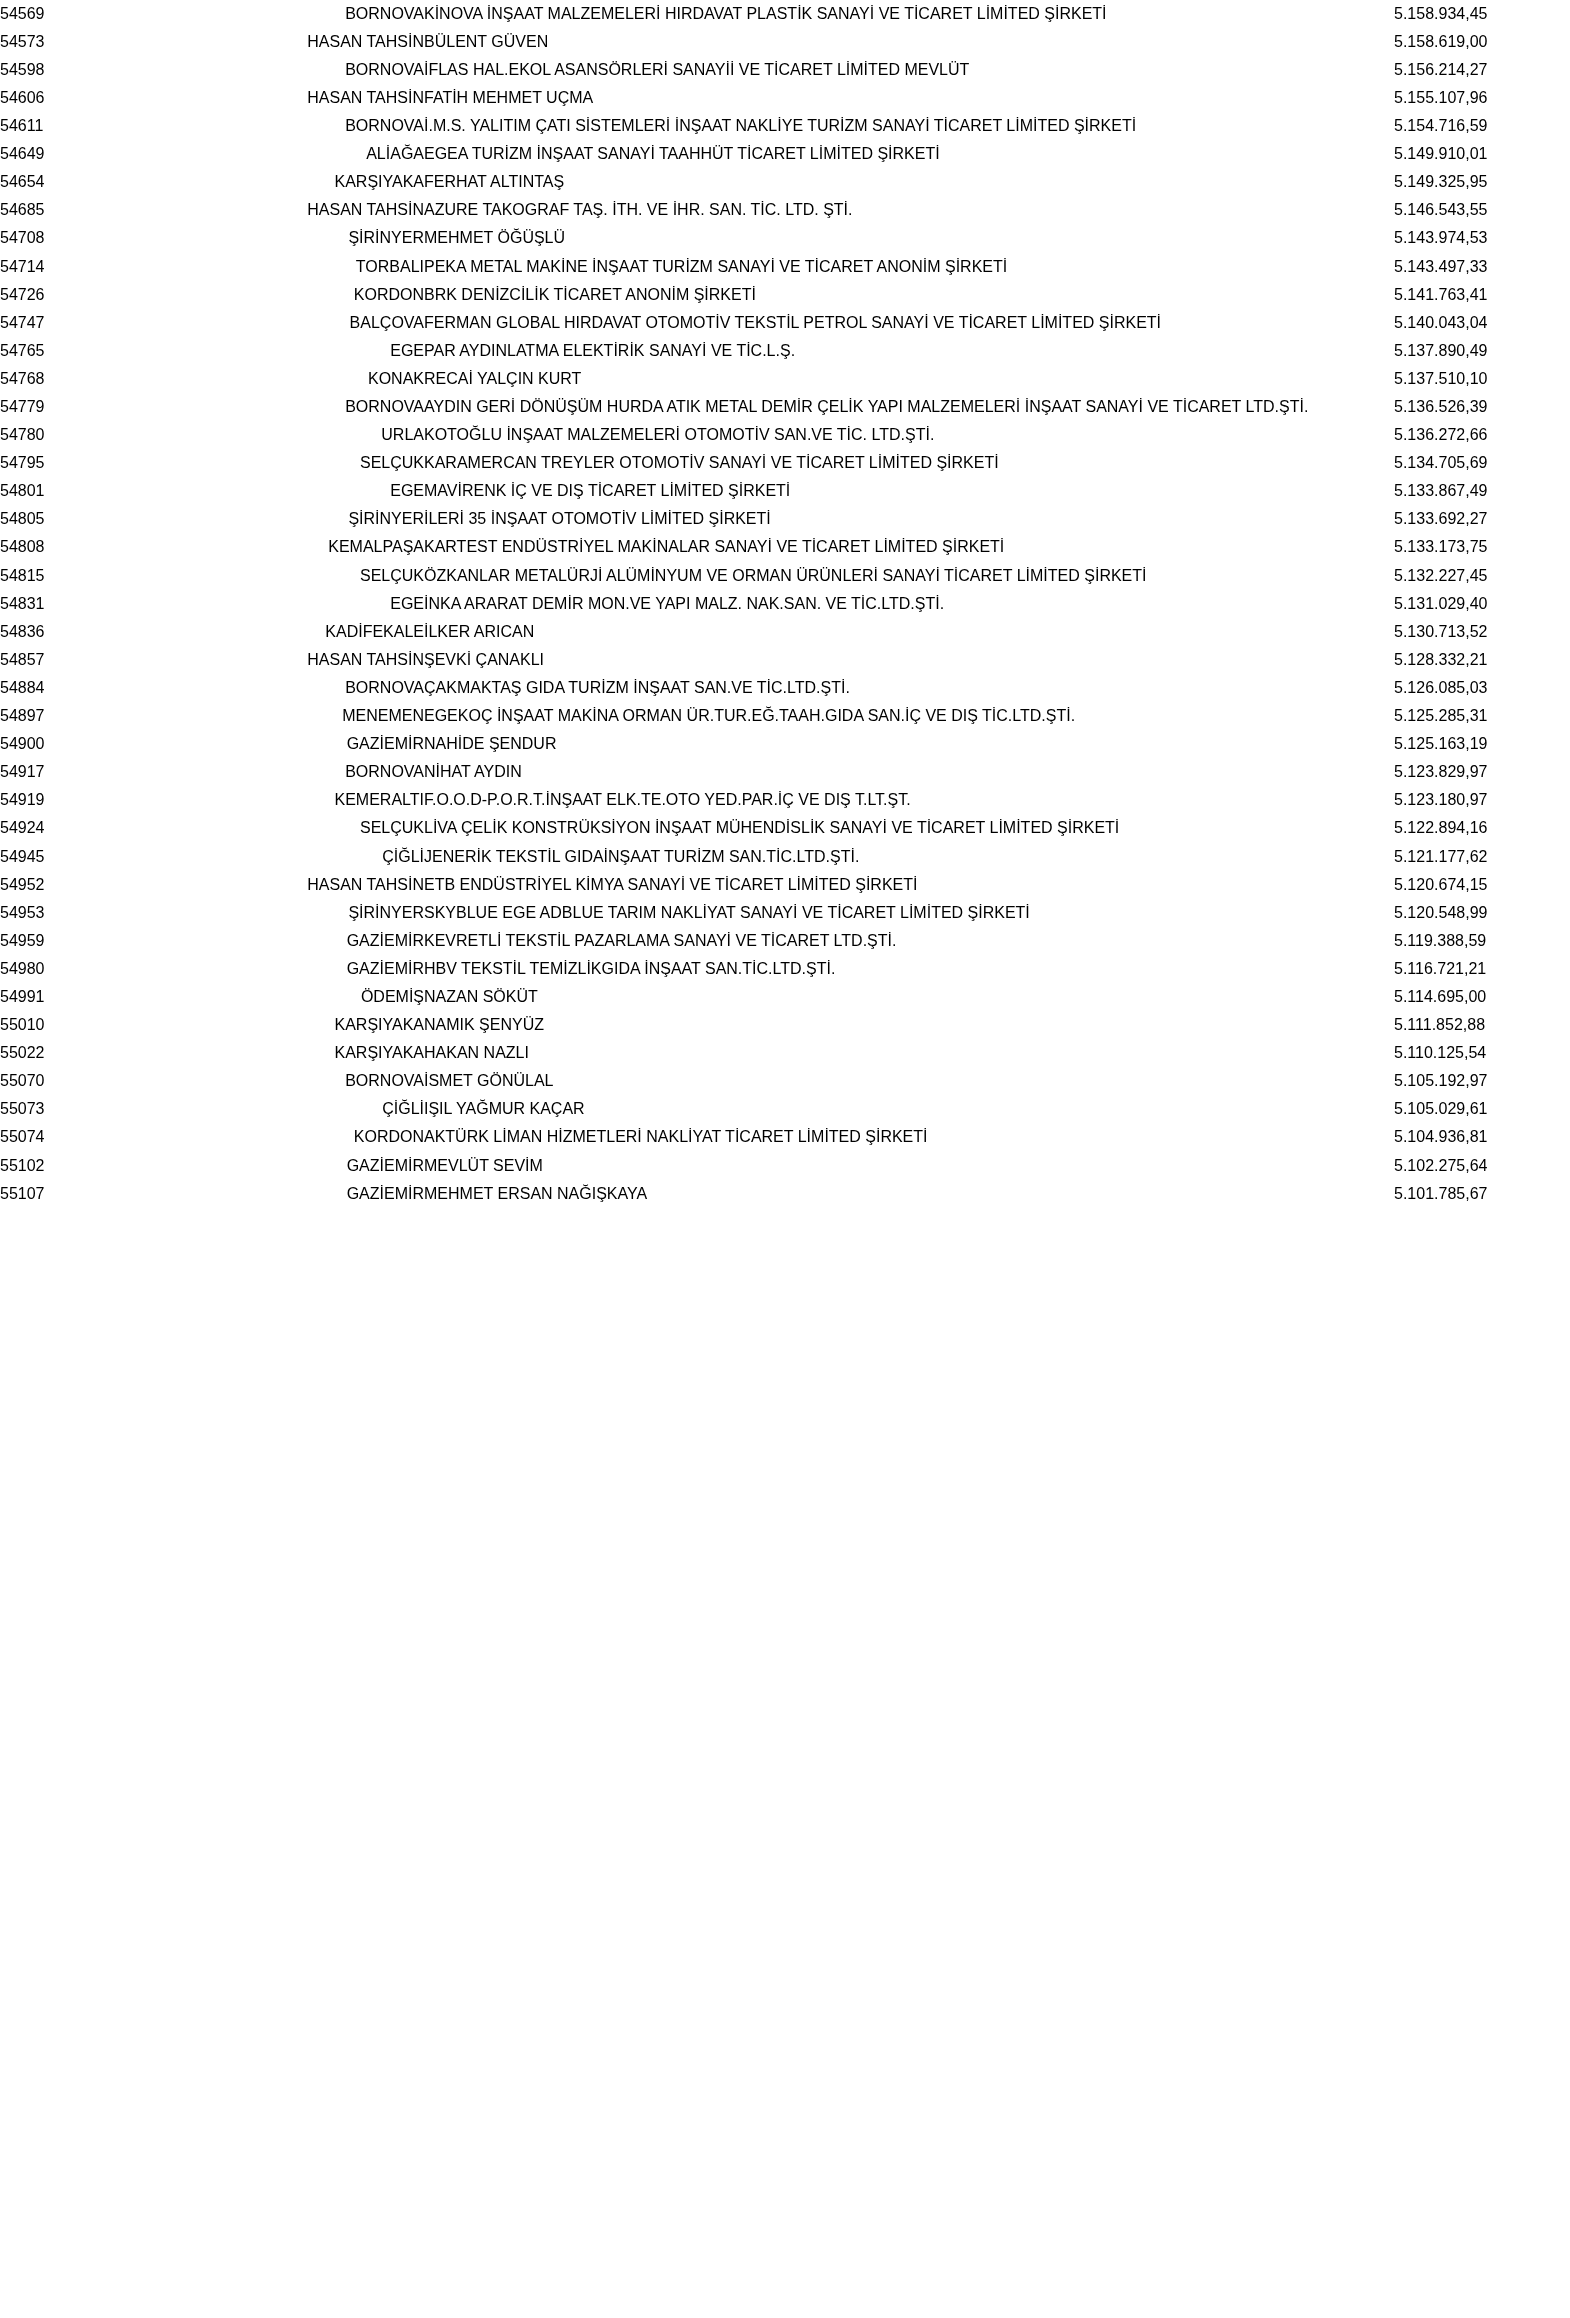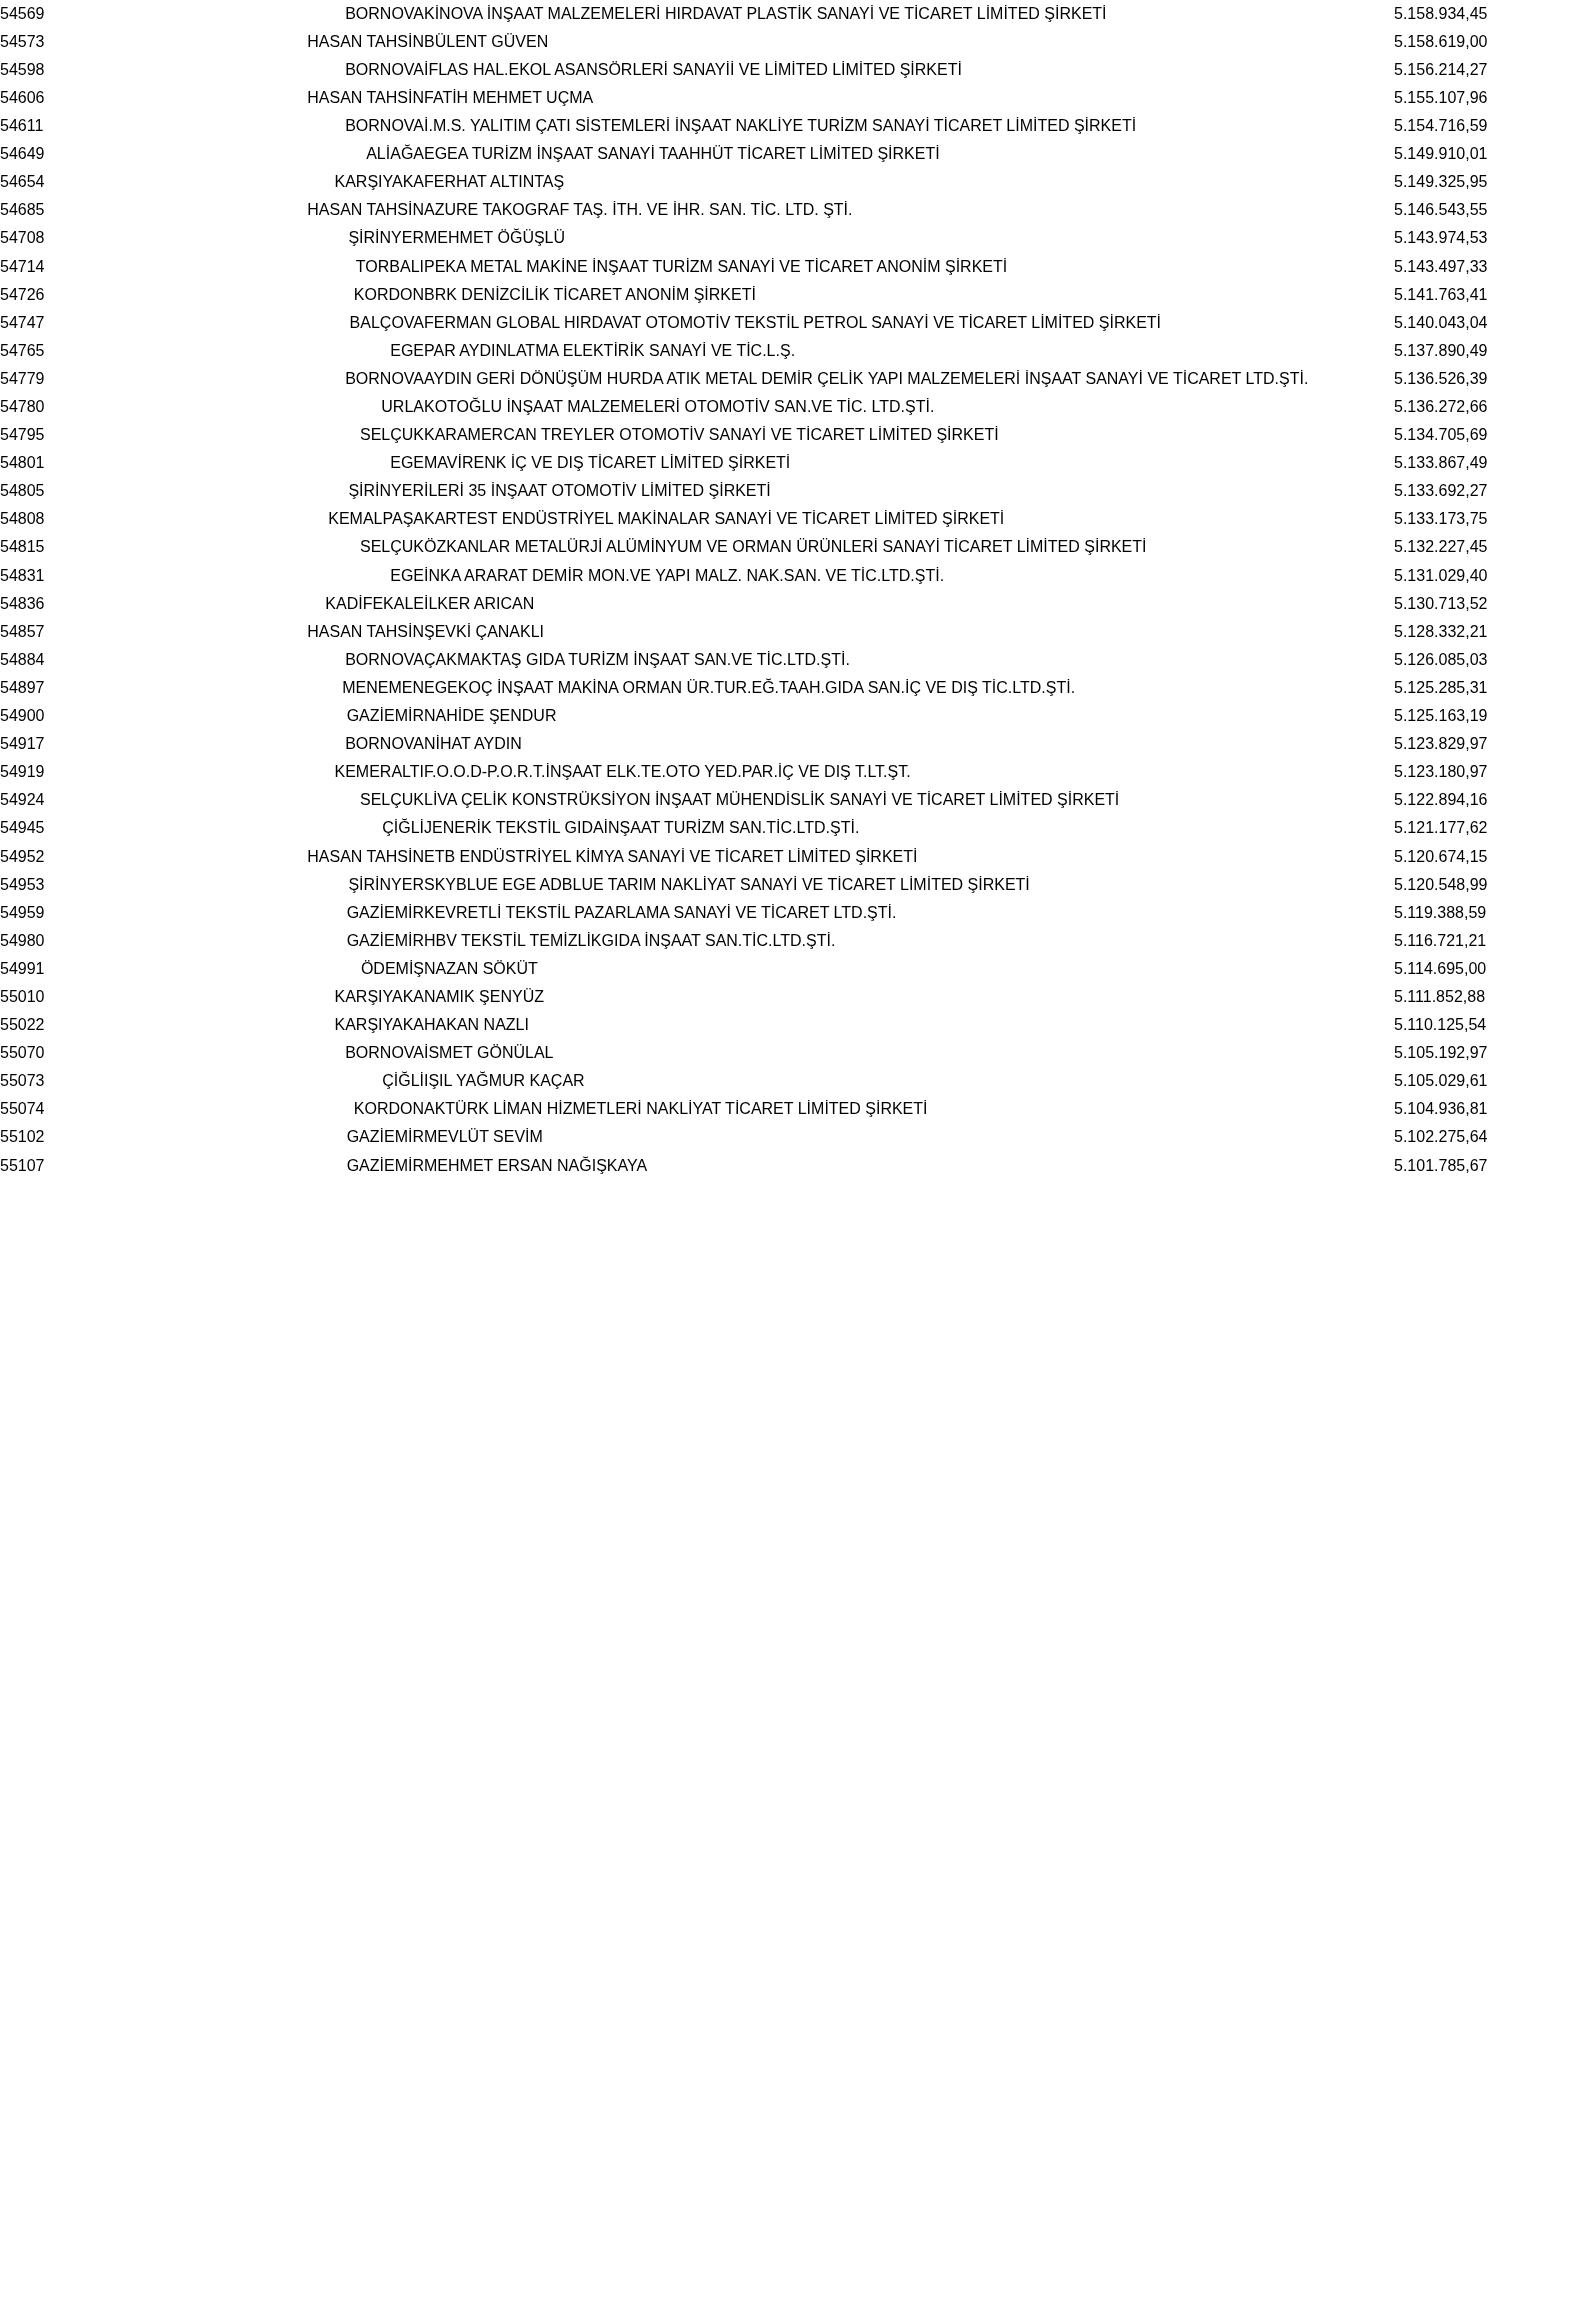--- a/index.html
+++ b/index.html
@@ -87,21 +87,21 @@
           <td class="cell-no">54573</td>
           <td class="cell-gap"></td>
           <td class="cell-office">HASAN TAHSİN</td>
           <td class="cell-name">BÜLENT GÜVEN</td>
           <td class="cell-amt">5.158.619,00</td>
         </tr>
         <tr>
           <td class="cell-no">54598</td>
           <td class="cell-gap"></td>
           <td class="cell-office">BORNOVA</td>
-          <td class="cell-name">İFLAS HAL.EKOL ASANSÖRLERİ SANAYİİ VE LİMİTED LİMİTED ŞİRKETİ</td>
+          <td class="cell-name">İFLAS HAL.EKOL ASANSÖRLERİ SANAYİİ VE TİCARET LİMİTED MEVLÜT</td>
           <td class="cell-amt">5.156.214,27</td>
         </tr>
         <tr>
           <td class="cell-no">54606</td>
           <td class="cell-gap"></td>
           <td class="cell-office">HASAN TAHSİN</td>
           <td class="cell-name">FATİH MEHMET UÇMA</td>
           <td class="cell-amt">5.155.107,96</td>
         </tr>
         <tr>
@@ -159,20 +159,27 @@
           <td class="cell-office">BALÇOVA</td>
           <td class="cell-name">FERMAN GLOBAL HIRDAVAT OTOMOTİV TEKSTİL PETROL SANAYİ VE TİCARET LİMİTED ŞİRKETİ</td>
           <td class="cell-amt">5.140.043,04</td>
         </tr>
         <tr>
           <td class="cell-no">54765</td>
           <td class="cell-gap"></td>
           <td class="cell-office">EGE</td>
           <td class="cell-name">PAR AYDINLATMA ELEKTİRİK SANAYİ VE TİC.L.Ş.</td>
           <td class="cell-amt">5.137.890,49</td>
+        </tr>
+        <tr>
+          <td class="cell-no">54768</td>
+          <td class="cell-gap"></td>
+          <td class="cell-office">KONAK</td>
+          <td class="cell-name">RECAİ YALÇIN KURT</td>
+          <td class="cell-amt">5.137.510,10</td>
         </tr>
         <tr>
           <td class="cell-no">54779</td>
           <td class="cell-gap"></td>
           <td class="cell-office">BORNOVA</td>
           <td class="cell-name">AYDIN GERİ DÖNÜŞÜM HURDA ATIK METAL DEMİR ÇELİK YAPI MALZEMELERİ İNŞAAT SANAYİ VE TİCARET LTD.ŞTİ.</td>
           <td class="cell-amt">5.136.526,39</td>
         </tr>
         <tr>
           <td class="cell-no">54780</td>

